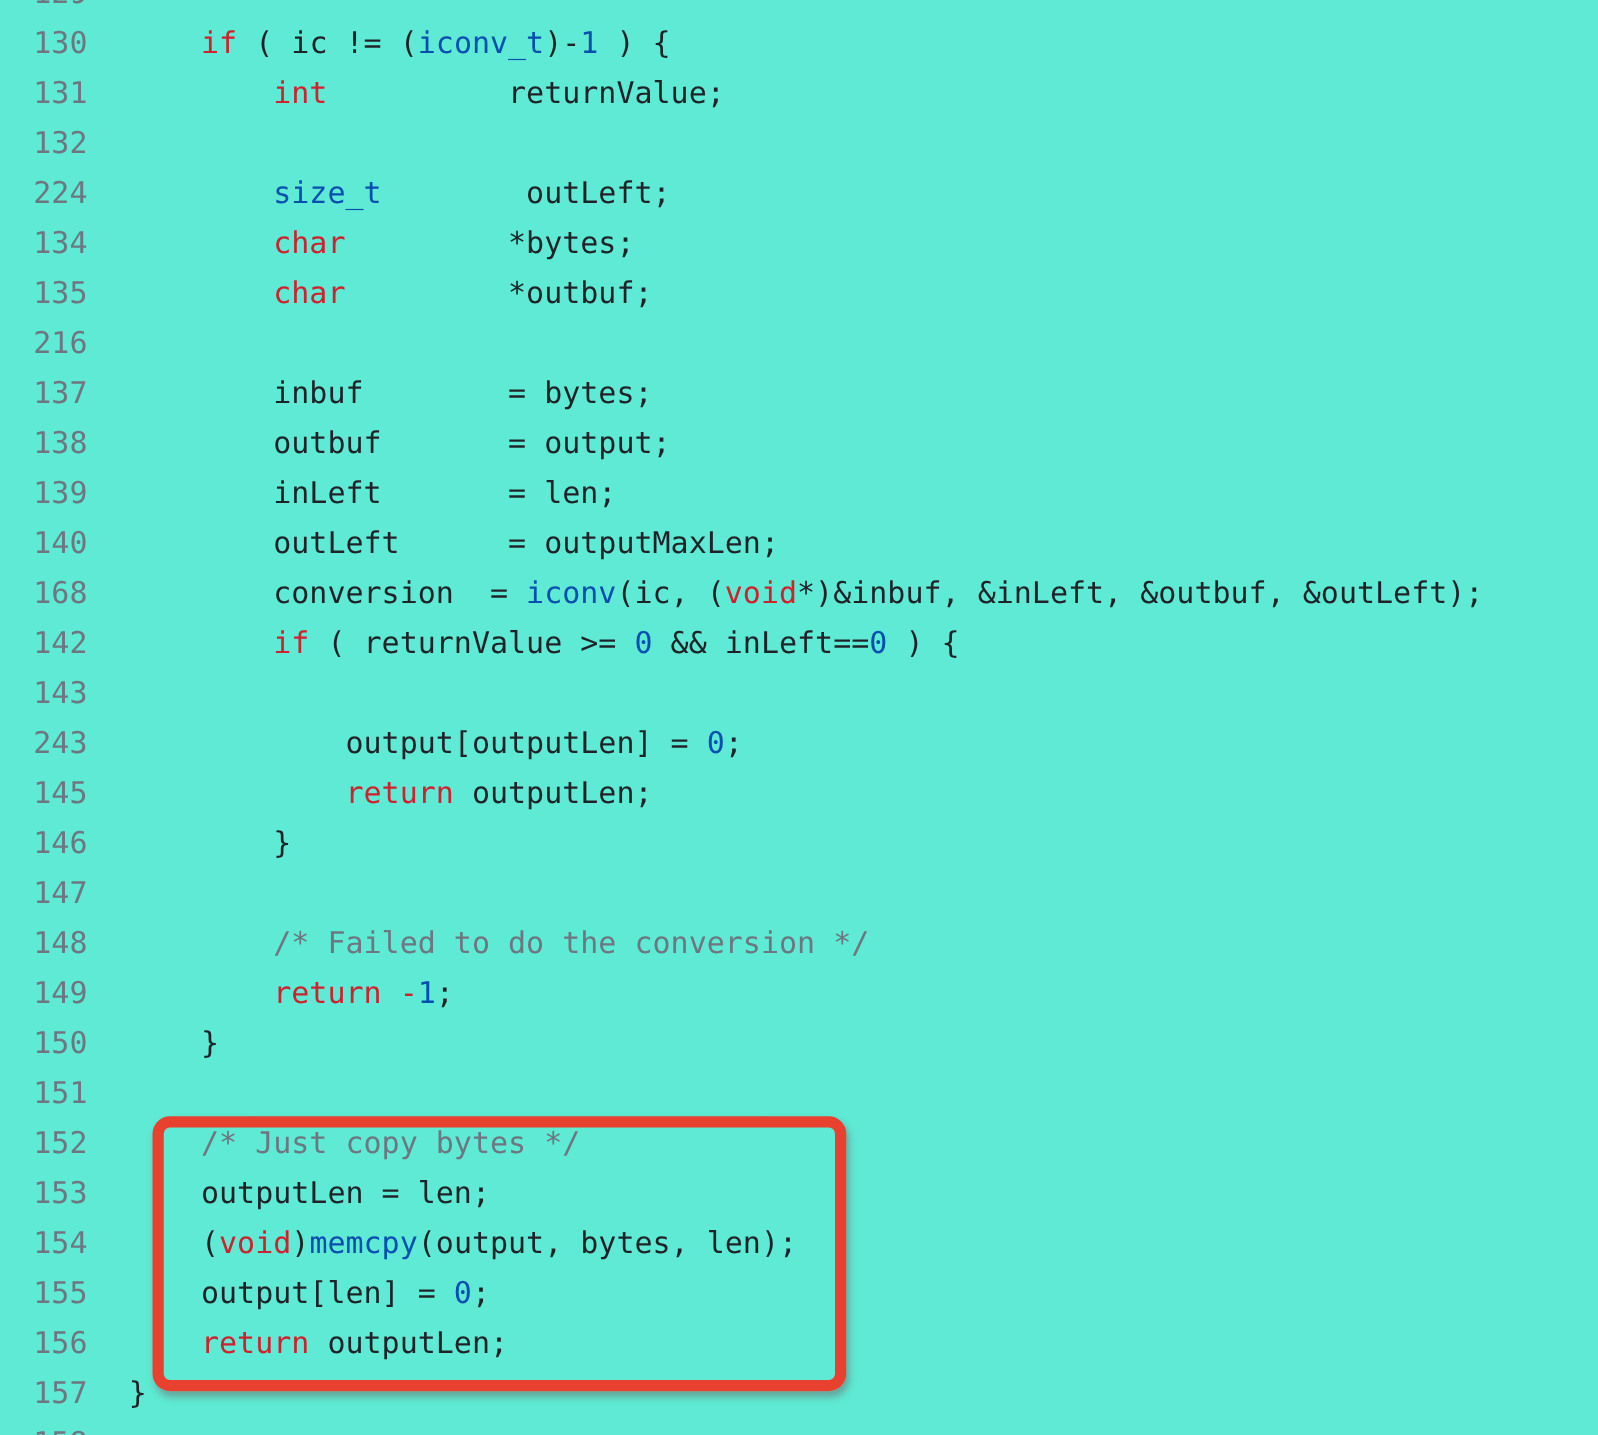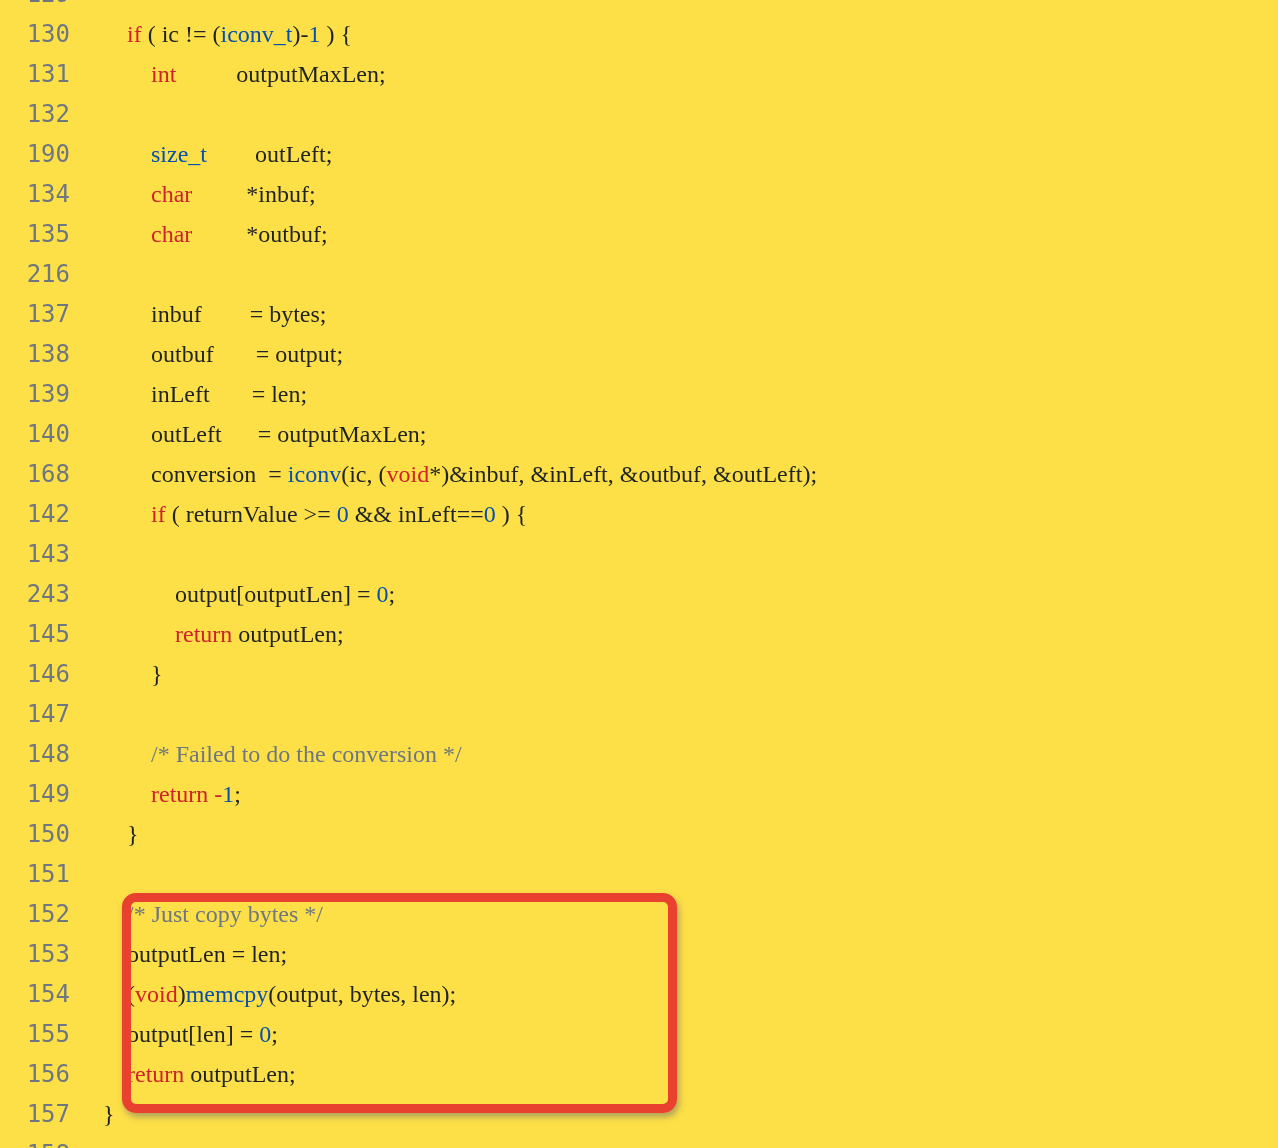--- a/index.html
+++ b/index.html
@@ -5,21 +5,21 @@
   html, body {
     margin: 0;
     padding: 0;
     background: #ffffff;
   }
   .viewport {
     position: relative;
     width: 1278px;
     height: 1148px;
     overflow: hidden;
-    background: #fde047;
+    background: #5eead4;
     font-family: "DejaVu Sans Mono", "Liberation Mono", monospace;
   }
   .code-wrap {
     position: absolute;
     top: -26px;
     left: 0;
   }
   .code-row {
     display: flex;
     height: 40px;
@@ -31,21 +31,20 @@
     width: 70px;
     flex: 0 0 70px;
     text-align: right;
     color: #6e7781;
     user-select: none;
     cursor: pointer;
   }
   .code {
     margin-left: 33px;
     color: #1f2328;
-    font-family: Liberation Serif, serif;
   }
   .tok-p { color: #1f2328; }
   .tok-k { color: #cf222e; }
   .tok-c { color: #0550ae; }
   .tok-m { color: #6e7781; }
   .annotation-box {
     position: absolute;
     left: 122px;
     top: 893px;
     width: 537px;
@@ -57,24 +56,24 @@
     background: transparent;
   }
 </style>
 </head>
 <body>
 
 <div class="viewport">
   <div class="code-wrap">
       <div class="code-row"><div class="gutter">129</div><div class="code"></div></div>
       <div class="code-row"><div class="gutter">130</div><div class="code"><span class="tok-p">    </span><span class="tok-k">if</span><span class="tok-p"> ( ic != (</span><span class="tok-c">iconv_t</span><span class="tok-p">)-</span><span class="tok-c">1</span><span class="tok-p"> ) {</span></div></div>
-      <div class="code-row"><div class="gutter">131</div><div class="code"><span class="tok-p">        </span><span class="tok-k">int</span><span class="tok-p">          outputMaxLen;</span></div></div>
+      <div class="code-row"><div class="gutter">131</div><div class="code"><span class="tok-p">        </span><span class="tok-k">int</span><span class="tok-p">          returnValue;</span></div></div>
       <div class="code-row"><div class="gutter">132</div></div>
-      <div class="code-row"><div class="gutter">190</div><div class="code"><span class="tok-p">        </span><span class="tok-c">size_t</span><span class="tok-p">        outLeft;</span></div></div>
-      <div class="code-row"><div class="gutter">134</div><div class="code"><span class="tok-p">        </span><span class="tok-k">char</span><span class="tok-p">         *inbuf;</span></div></div>
+      <div class="code-row"><div class="gutter">224</div><div class="code"><span class="tok-p">        </span><span class="tok-c">size_t</span><span class="tok-p">        outLeft;</span></div></div>
+      <div class="code-row"><div class="gutter">134</div><div class="code"><span class="tok-p">        </span><span class="tok-k">char</span><span class="tok-p">         *bytes;</span></div></div>
       <div class="code-row"><div class="gutter">135</div><div class="code"><span class="tok-p">        </span><span class="tok-k">char</span><span class="tok-p">         *outbuf;</span></div></div>
       <div class="code-row"><div class="gutter">216</div><div class="code"></div></div>
       <div class="code-row"><div class="gutter">137</div><div class="code"><span class="tok-p">        inbuf        = bytes;</span></div></div>
       <div class="code-row"><div class="gutter">138</div><div class="code"><span class="tok-p">        outbuf       = output;</span></div></div>
       <div class="code-row"><div class="gutter">139</div><div class="code"><span class="tok-p">        inLeft       = len;</span></div></div>
       <div class="code-row"><div class="gutter">140</div><div class="code"><span class="tok-p">        outLeft      = outputMaxLen;</span></div></div>
       <div class="code-row"><div class="gutter">168</div><div class="code"><span class="tok-p">        conversion  = </span><span class="tok-c">iconv</span><span class="tok-p">(ic, (</span><span class="tok-k">void</span><span class="tok-p">*)&amp;inbuf, &amp;inLeft, &amp;outbuf, &amp;outLeft);</span></div></div>
       <div class="code-row"><div class="gutter">142</div><div class="code"><span class="tok-p">        </span><span class="tok-k">if</span><span class="tok-p"> ( returnValue &gt;= </span><span class="tok-c">0</span><span class="tok-p"> &amp;&amp; inLeft==</span><span class="tok-c">0</span><span class="tok-p"> ) {</span></div></div>
       <div class="code-row"><div class="gutter">143</div></div>
       <div class="code-row"><div class="gutter">243</div><div class="code"><span class="tok-p">            output[outputLen] = </span><span class="tok-c">0</span><span class="tok-p">;</span></div></div>

